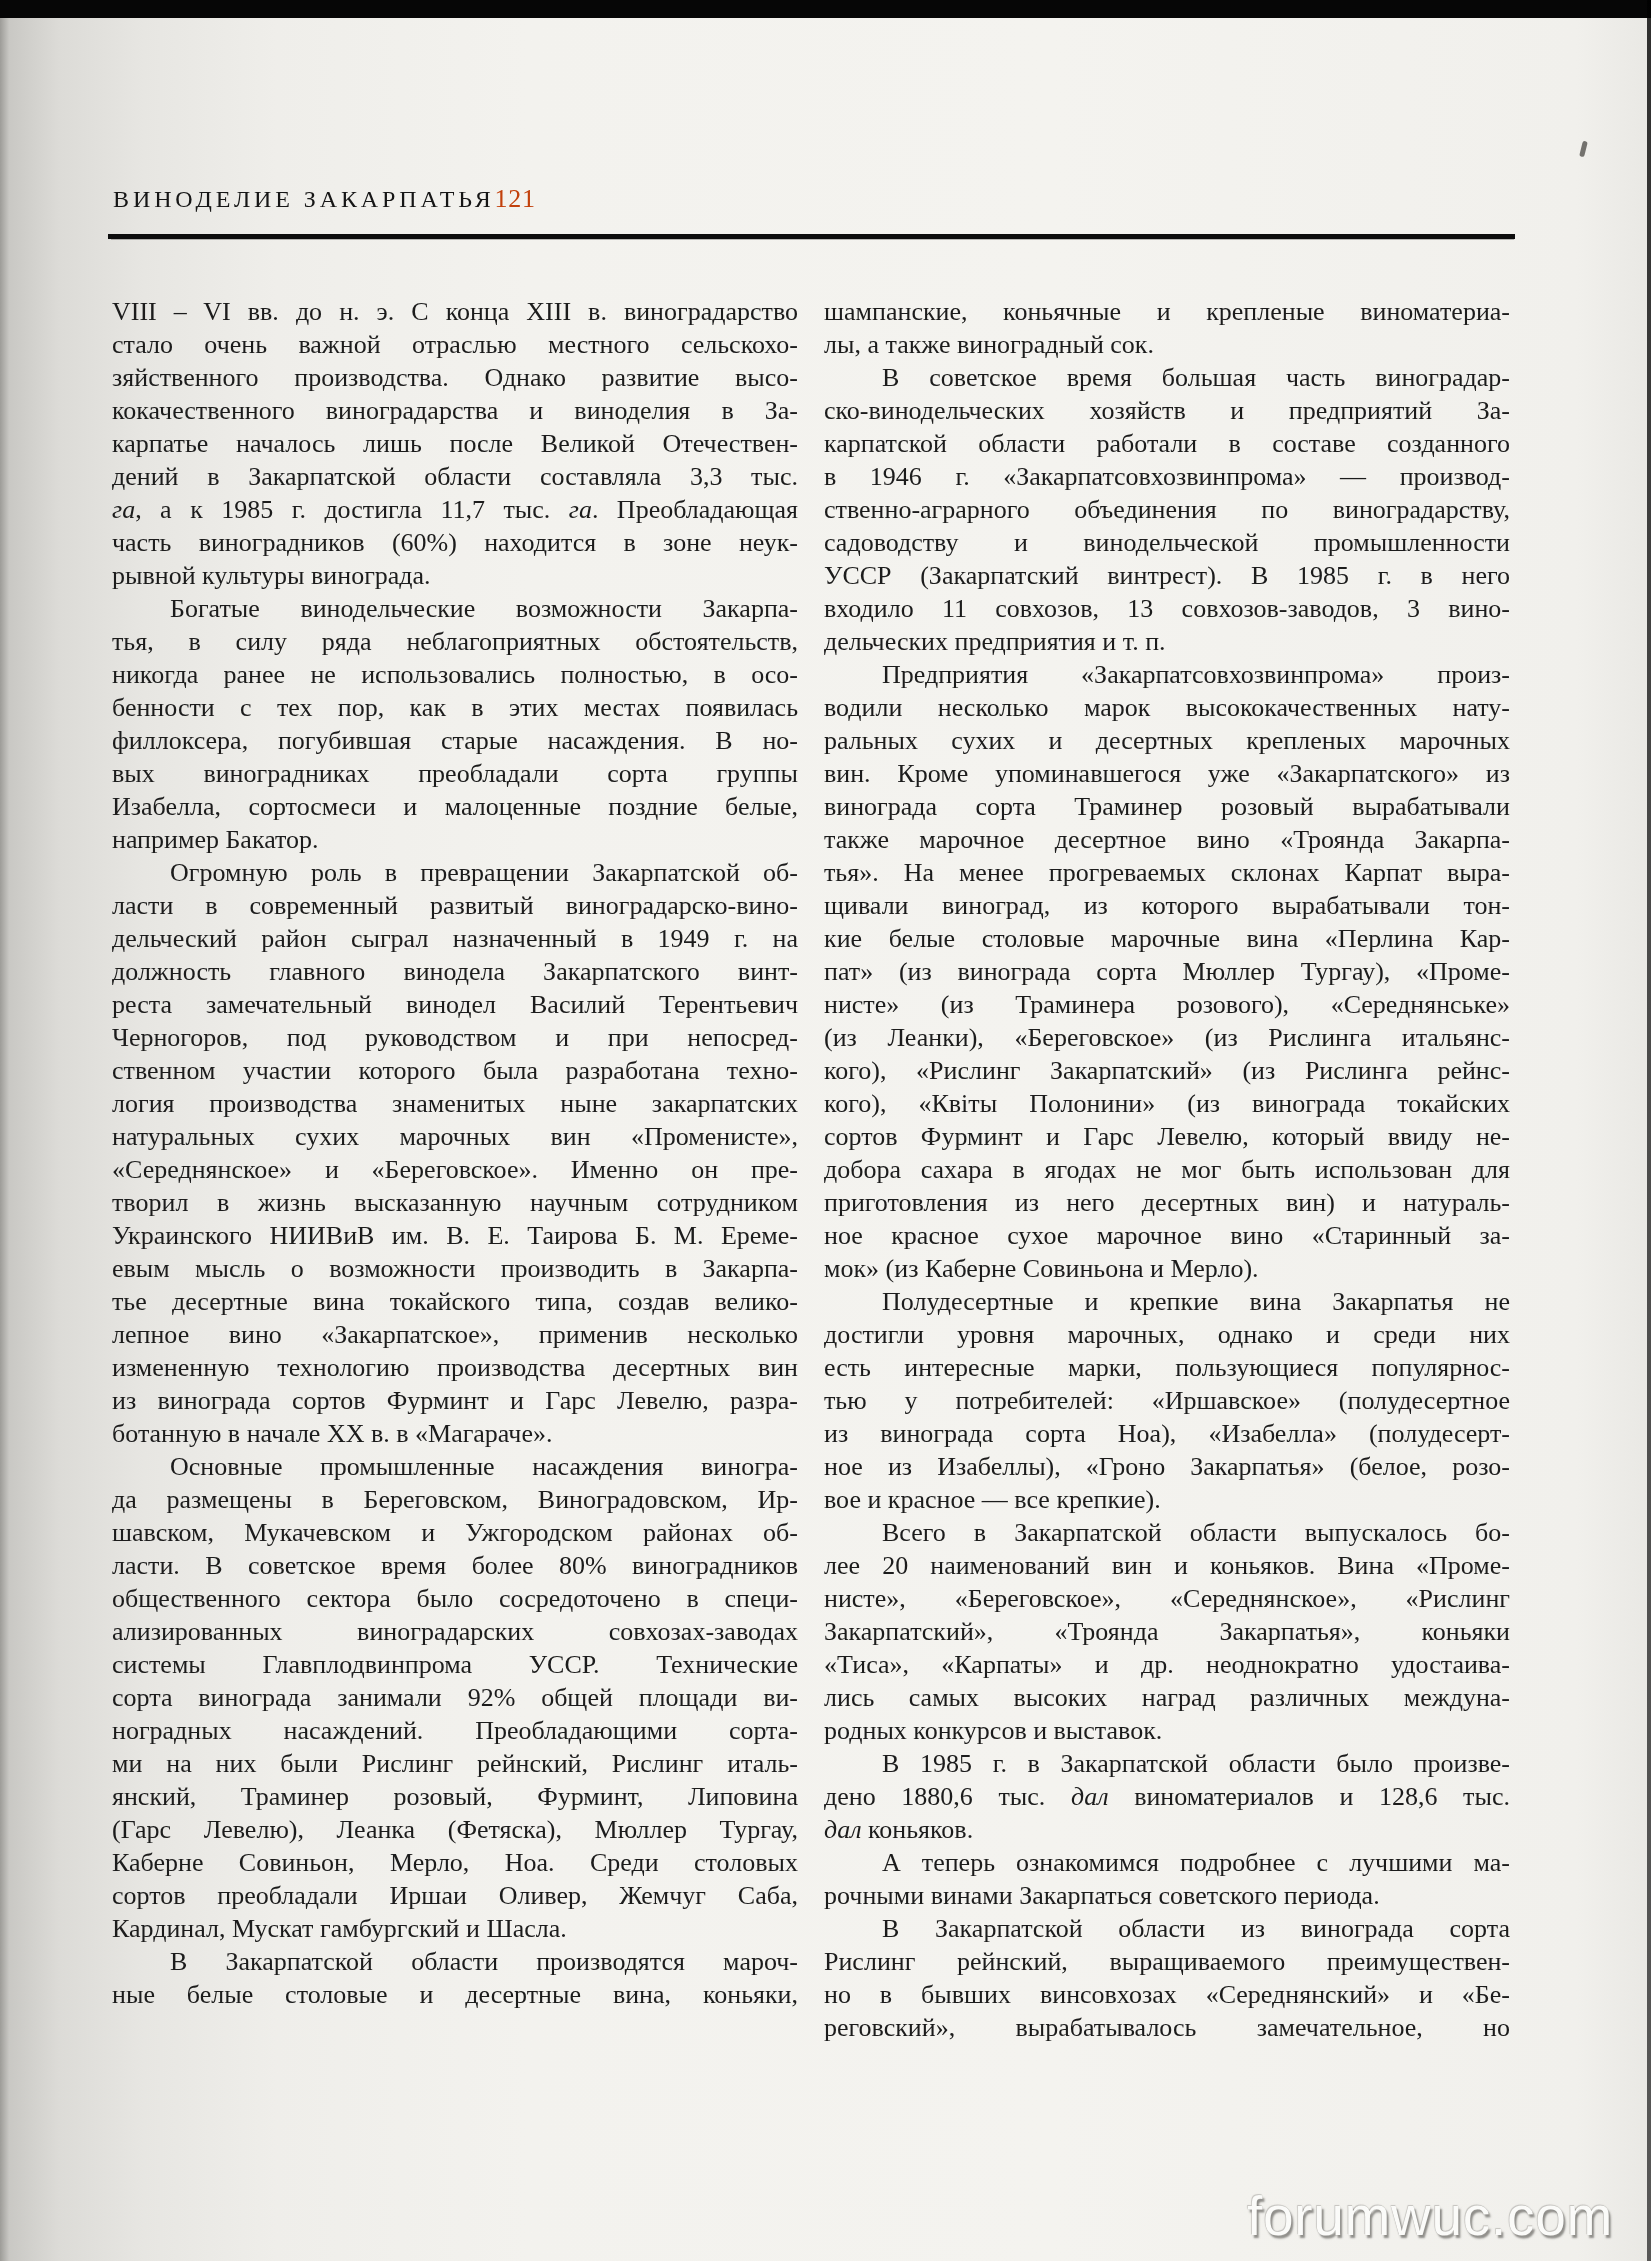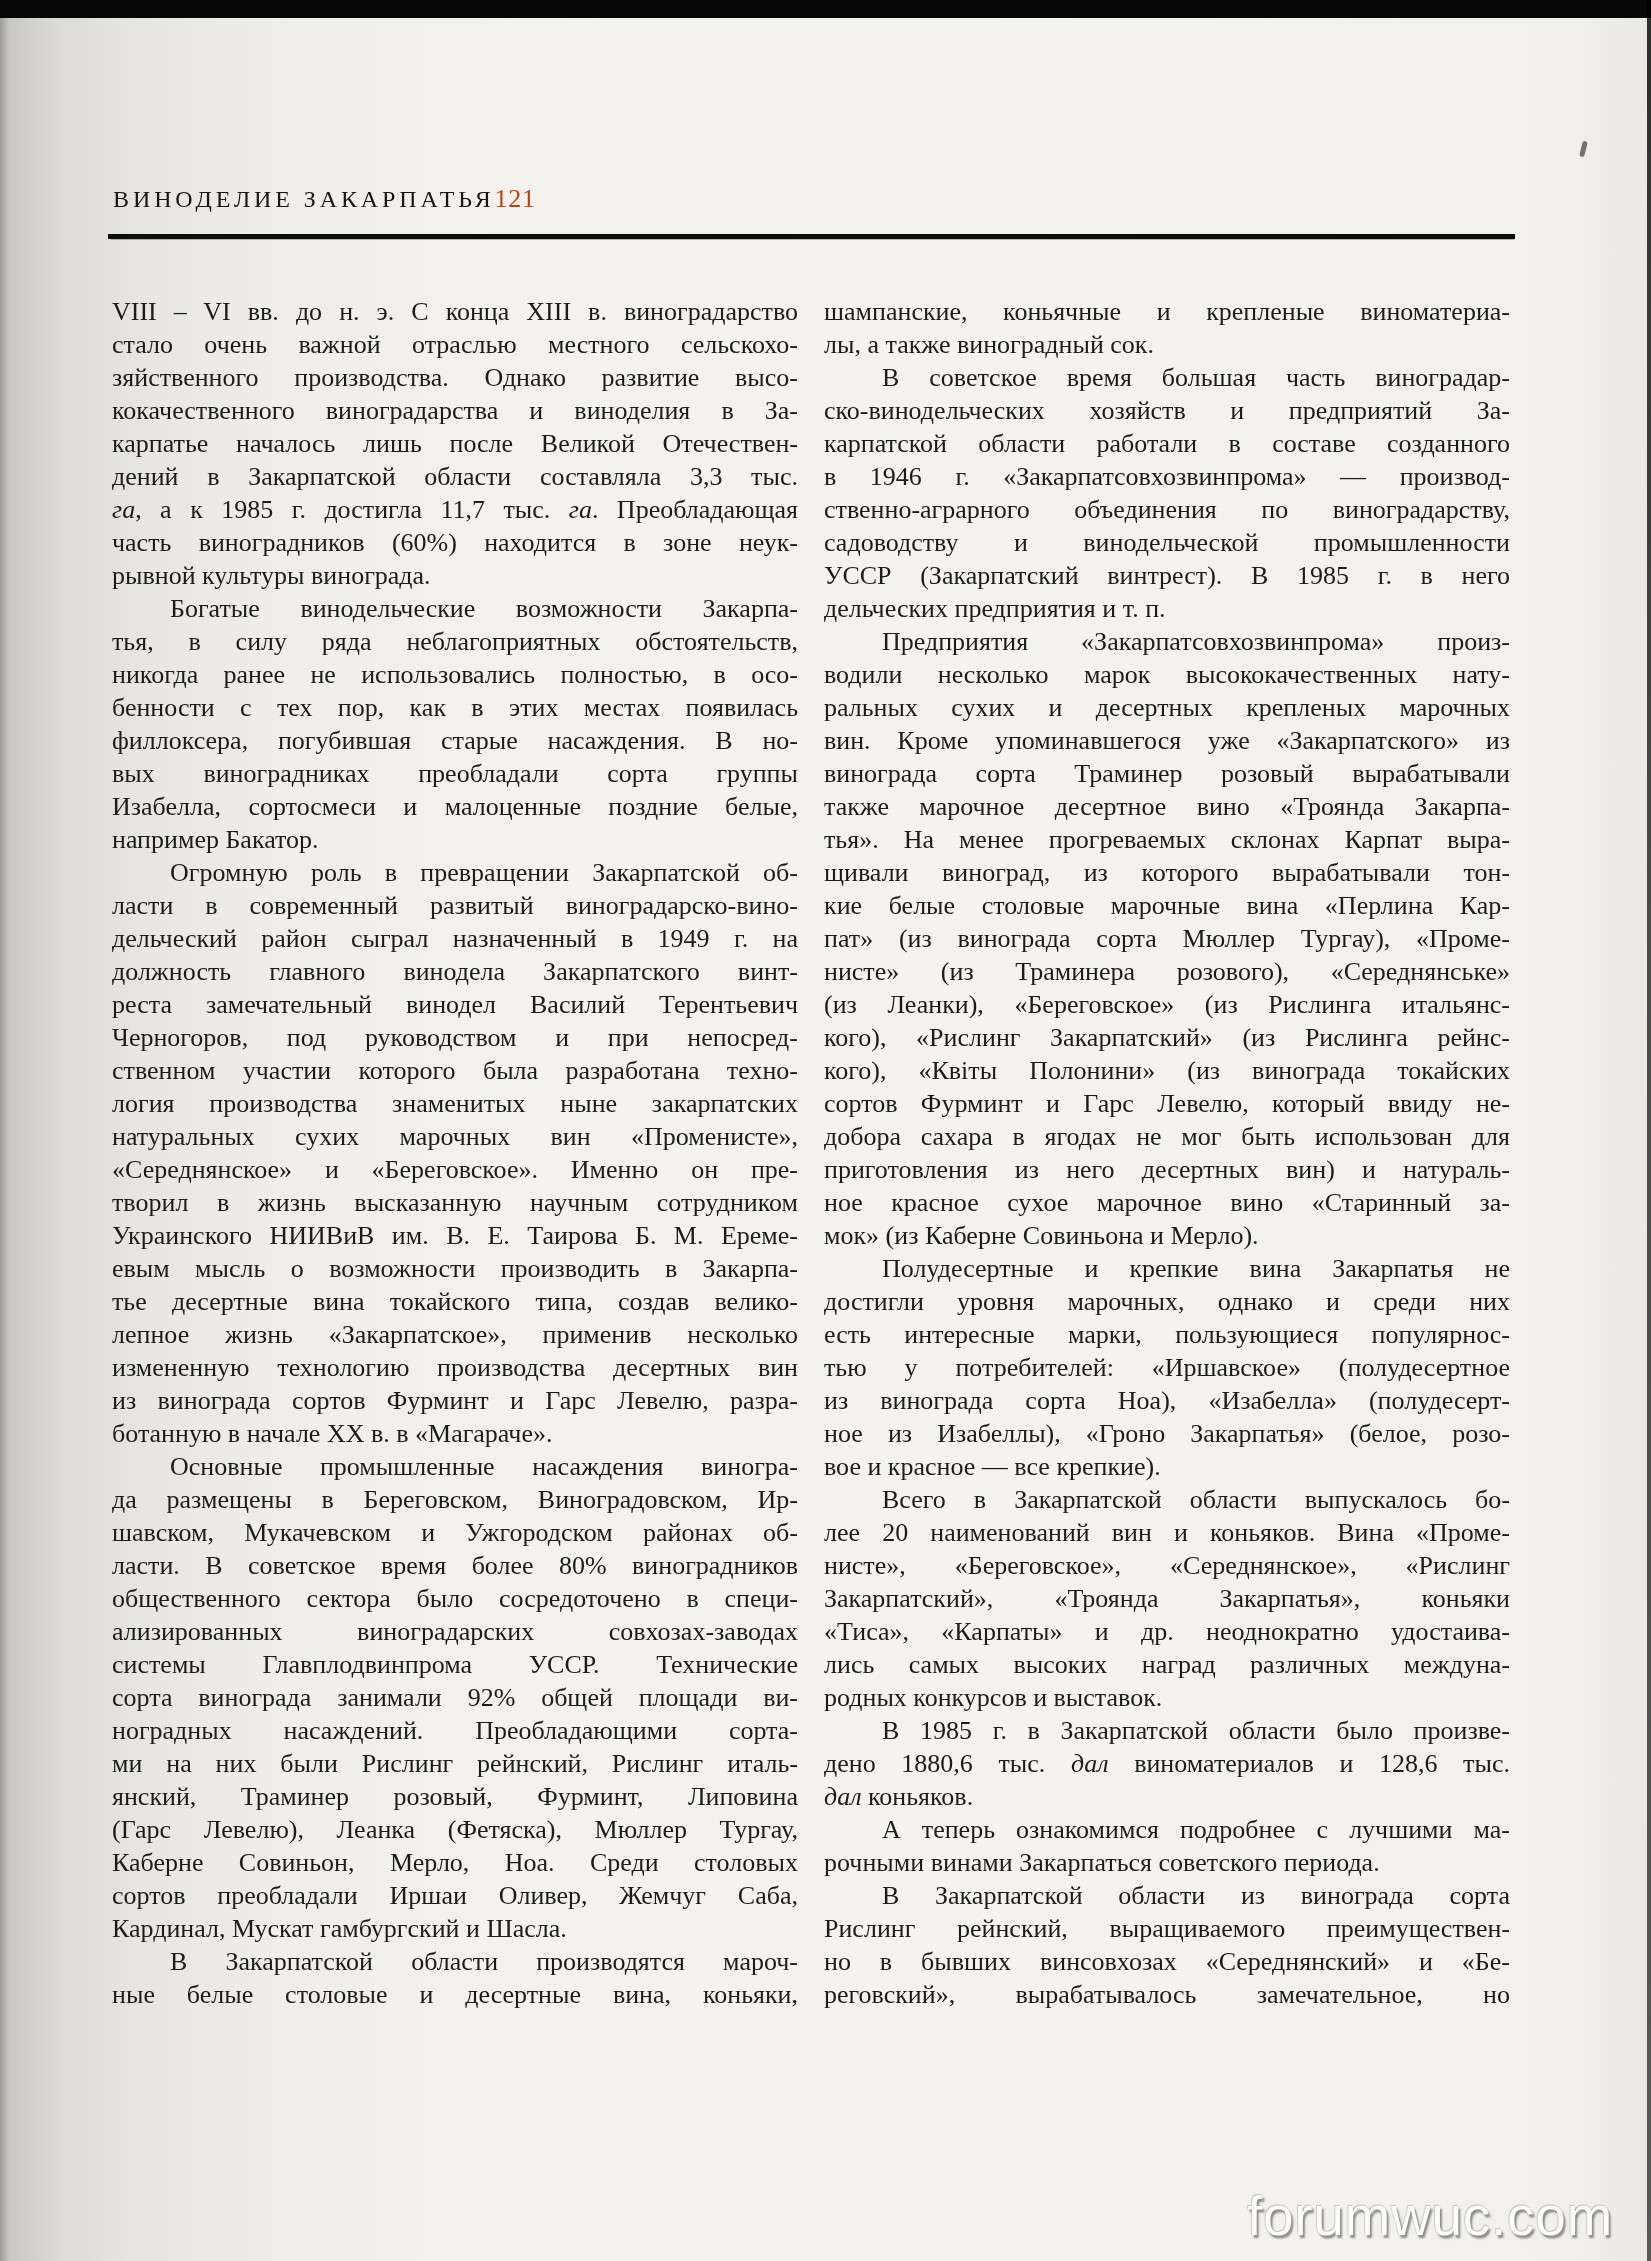--- a/index.html
+++ b/index.html
@@ -108,21 +108,21 @@
     <div class="line"><span>реста замечательный винодел Василий Терентьевич</span></div>
     <div class="line"><span>Черногоров, под руководством и при непосред-</span></div>
     <div class="line"><span>ственном участии которого была разработана техно-</span></div>
     <div class="line"><span>логия производства знаменитых ныне закарпатских</span></div>
     <div class="line"><span>натуральных сухих марочных вин «Променисте»,</span></div>
     <div class="line"><span>«Середнянское» и «Береговское». Именно он пре-</span></div>
     <div class="line"><span>творил в жизнь высказанную научным сотрудником</span></div>
     <div class="line"><span>Украинского НИИВиВ им. В. Е. Таирова Б. М. Ереме-</span></div>
     <div class="line"><span>евым мысль о возможности производить в Закарпа-</span></div>
     <div class="line"><span>тье десертные вина токайского типа, создав велико-</span></div>
-    <div class="line"><span>лепное жизнь «Закарпатское», применив несколько</span></div>
+    <div class="line"><span>лепное вино «Закарпатское», применив несколько</span></div>
     <div class="line"><span>измененную технологию производства десертных вин</span></div>
     <div class="line"><span>из винограда сортов Фурминт и Гарс Левелю, разра-</span></div>
     <div class="line last"><span>ботанную в начале XX в. в «Магараче».</span></div>
     <div class="line indent"><span>Основные промышленные насаждения виногра-</span></div>
     <div class="line"><span>да размещены в Береговском, Виноградовском, Ир-</span></div>
     <div class="line"><span>шавском, Мукачевском и Ужгородском районах об-</span></div>
     <div class="line"><span>ласти. В советское время более 80% виноградников</span></div>
     <div class="line"><span>общественного сектора было сосредоточено в специ-</span></div>
     <div class="line"><span>ализированных виноградарских совхозах-заводах</span></div>
     <div class="line"><span>системы Главплодвинпрома УССР. Технические</span></div>
@@ -140,20 +140,21 @@
 <div class="column column-right">
     <div class="line"><span>шампанские, коньячные и крепленые виноматериа-</span></div>
     <div class="line last"><span>лы, а также виноградный сок.</span></div>
     <div class="line indent"><span>В советское время большая часть виноградар-</span></div>
     <div class="line"><span>ско-винодельческих хозяйств и предприятий За-</span></div>
     <div class="line"><span>карпатской области работали в составе созданного</span></div>
     <div class="line"><span>в 1946 г. «Закарпатсовхозвинпрома» — производ-</span></div>
     <div class="line"><span>ственно-аграрного объединения по виноградарству,</span></div>
     <div class="line"><span>садоводству и винодельческой промышленности</span></div>
     <div class="line"><span>УССР (Закарпатский винтрест). В 1985 г. в него</span></div>
+    <div class="line"><span>входило 11 совхозов, 13 совхозов-заводов, 3 вино-</span></div>
     <div class="line last"><span>дельческих предприятия и т. п.</span></div>
     <div class="line indent"><span>Предприятия «Закарпатсовхозвинпрома» произ-</span></div>
     <div class="line"><span>водили несколько марок высококачественных нату-</span></div>
     <div class="line"><span>ральных сухих и десертных крепленых марочных</span></div>
     <div class="line"><span>вин. Кроме упоминавшегося уже «Закарпатского» из</span></div>
     <div class="line"><span>винограда сорта Траминер розовый вырабатывали</span></div>
     <div class="line"><span>также марочное десертное вино «Троянда Закарпа-</span></div>
     <div class="line"><span>тья». На менее прогреваемых склонах Карпат выра-</span></div>
     <div class="line"><span>щивали виноград, из которого вырабатывали тон-</span></div>
     <div class="line"><span>кие белые столовые марочные вина «Перлина Кар-</span></div>

